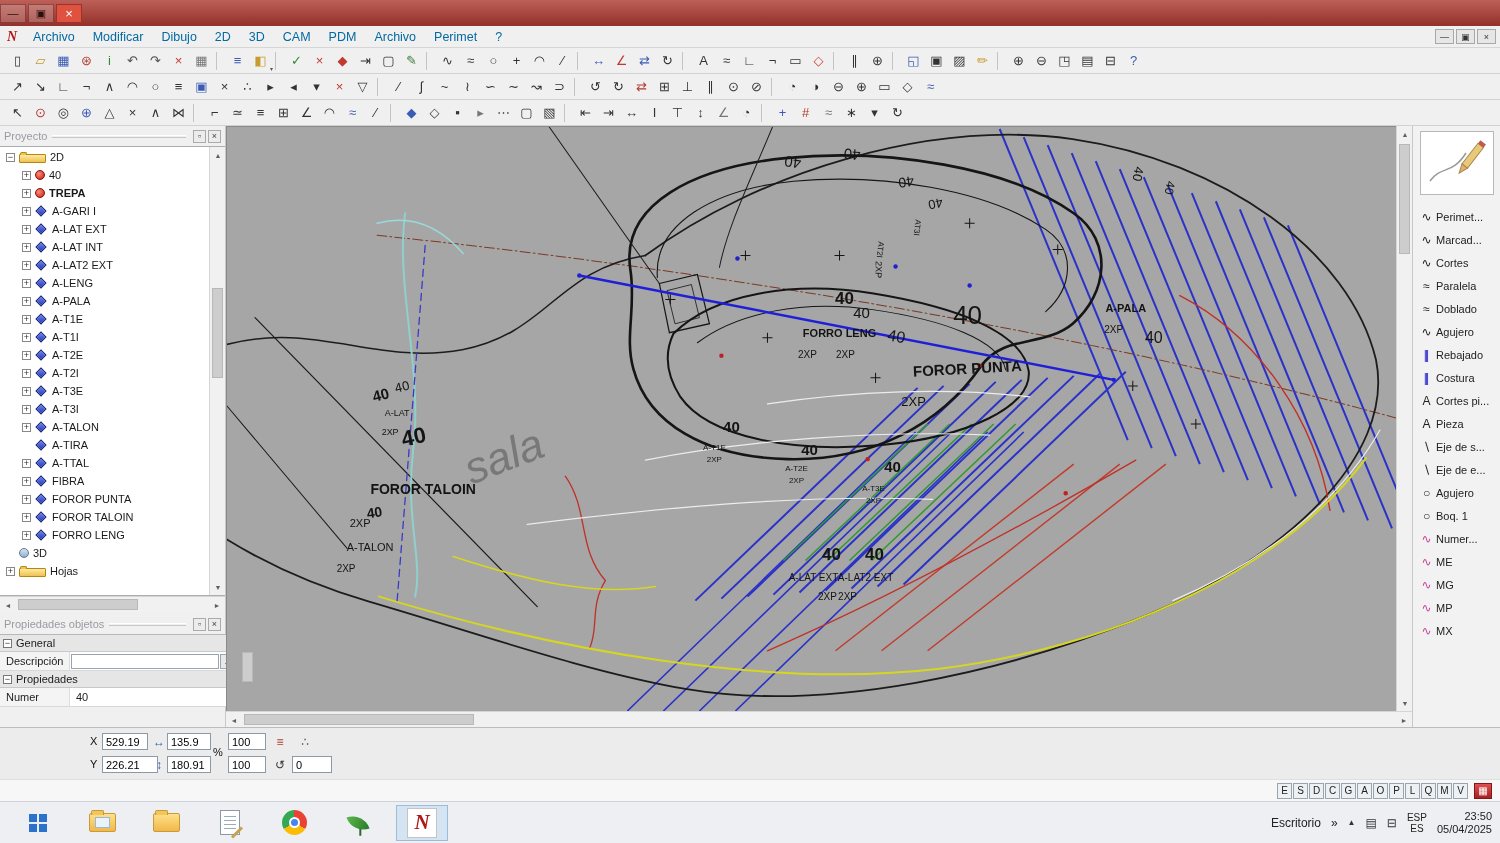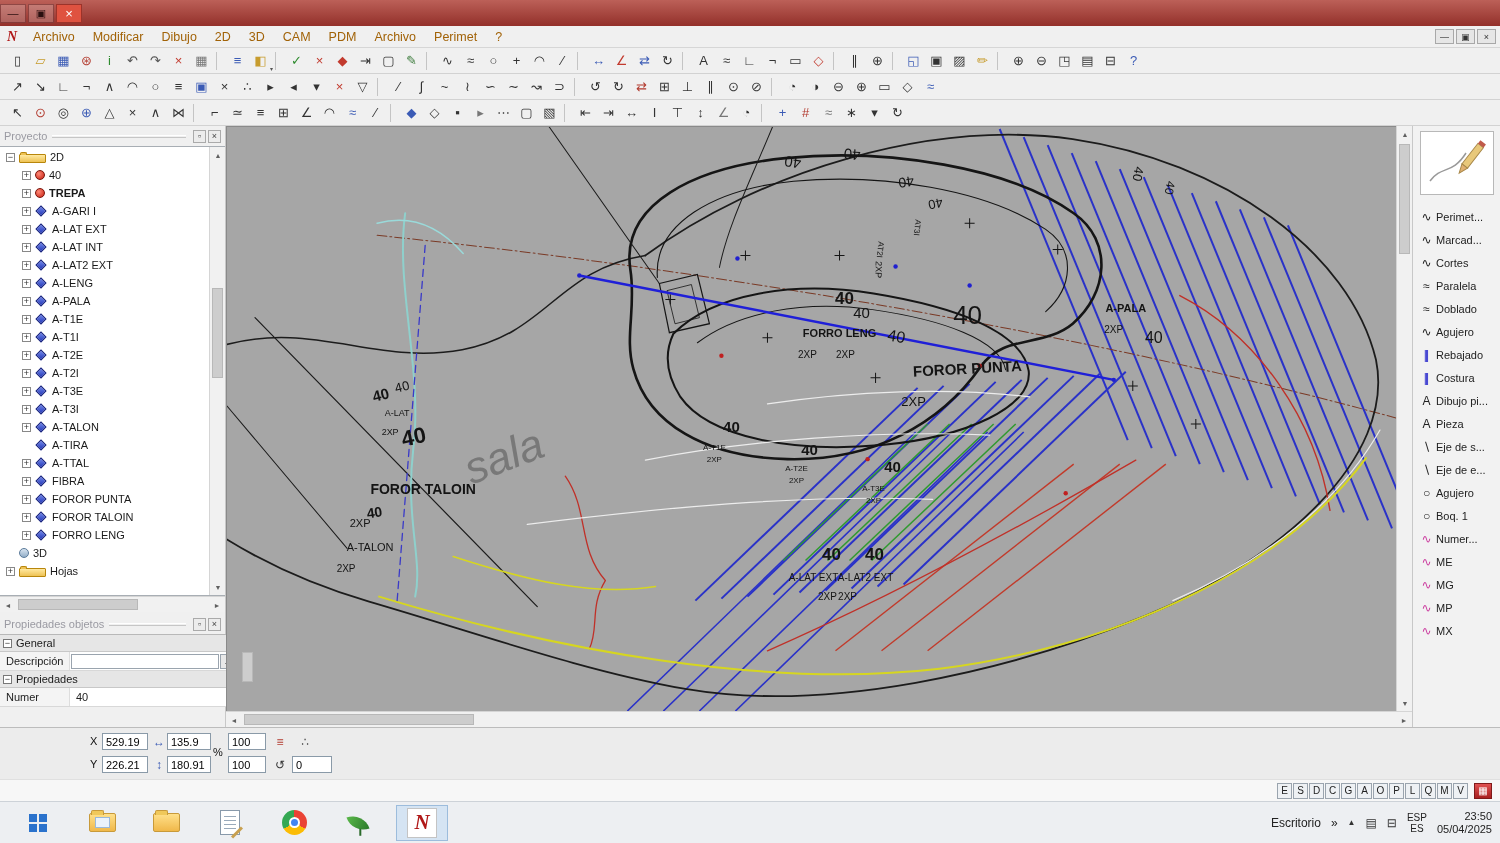--- a/index.html
+++ b/index.html
@@ -11,21 +11,21 @@
   .titlebar{height:26px;background:linear-gradient(180deg,#bc6058,#93302a);display:flex;align-items:center;flex:none}
   .title{flex:1;text-align:center;font-size:13px;color:#180808}
   .winbtns{display:flex;gap:2px;margin-right:3px}
   .winbtn{width:26px;height:19px;display:flex;align-items:center;justify-content:center;font-size:11px;color:#2a0f0f;background:rgba(255,255,255,.22);border:1px solid rgba(90,20,20,.5);cursor:default}
   .winbtn.close{background:#df5240;color:#fff;font-size:13px}
 
   
   .menubar{height:22px;background:#f0f0f0;border-bottom:1px solid #d6d6d6;display:flex;align-items:center;flex:none;padding-left:4px}
   .appicon{width:16px;height:16px;color:#b01818;font-family:"Liberation Serif",serif;font-weight:bold;font-style:italic;font-size:14px;display:flex;align-items:center;justify-content:center;margin-right:4px}
   .menu-items{display:flex;align-items:center}
-  .menu-item{padding:2px 9px;font-size:12.5px;color:#a16207;cursor:default}
+  .menu-item{padding:2px 9px;font-size:12.5px;color:#0369a1;cursor:default}
   .mdibtns{margin-left:auto;display:flex;gap:2px;margin-right:4px}
   .mdibtn{width:19px;height:15px;border:1px solid #a8a8a8;background:#e6e6e6;font-size:9px;display:flex;align-items:center;justify-content:center;color:#333}
 
   
   .toolbar{height:26px;background:#f0f0f0;border-bottom:1px solid #d2d2d2;display:flex;align-items:center;padding-left:6px;flex:none;overflow:hidden}
   .tbi{width:23px;height:22px;display:flex;align-items:center;justify-content:center;font-size:13px;color:#333;position:relative;cursor:default}
   .tbi .dd{position:absolute;right:-1px;bottom:0;font-size:6px;color:#555}
   .tbsep{width:6px;height:18px;border-left:1px solid #c4c4c4;margin:0 4px 0 3px}
 
   
@@ -917,21 +917,21 @@
           <div class="tool">
             <span class="tglyph" style="color: rgb(59, 59, 208);">|||</span>
             <span>Rebajado</span>
           </div>
           <div class="tool">
             <span class="tglyph" style="color: rgb(59, 59, 208);">|||</span>
             <span>Costura</span>
           </div>
           <div class="tool">
             <span class="tglyph" style="color: rgb(34, 34, 34);">A</span>
-            <span>Dibujo pi...</span>
+            <span>Cortes pi...</span>
           </div>
           <div class="tool">
             <span class="tglyph" style="color: rgb(34, 34, 34);">A</span>
             <span>Pieza</span>
           </div>
           <div class="tool">
             <span class="tglyph" style="color: rgb(34, 34, 34);">∖</span>
             <span>Eje de s...</span>
           </div>
           <div class="tool">
@@ -973,21 +973,21 @@
 
   <div class="statusbar">
     <span class="sb-label" style="left:90px;top:7px">X</span>
     <input class="sb-input" style="left: 102px; top: 5px; width: 46px;" value="529.19">
     <span class="sb-icon" style="left:150px;top:5px">↔</span>
     <input class="sb-input" style="left: 167px; top: 5px; width: 44px;" value="135.9">
     <input class="sb-input" style="left: 228px; top: 5px; width: 38px;" value="100">
     <span class="sb-icon" style="left:271px;top:5px;color:#b23a2e">≡</span>
     <span class="sb-icon" style="left:296px;top:5px;color:#444444">∴</span>
     <span class="sb-label" style="left:90px;top:30px">Y</span>
-    <input class="sb-input" style="left: 102px; top: 28px; width: 46px;" value="226.21">
+    <input class="sb-input" style="left: 102px; top: 28px; width: 56px;" value="226.21">
     <span class="sb-icon" style="left:150px;top:28px">↕</span>
     <input class="sb-input" style="left: 167px; top: 28px; width: 44px;" value="180.91">
     <span class="sb-label" style="left:213px;top:18px">%</span>
     <input class="sb-input" style="left: 228px; top: 28px; width: 38px;" value="100">
     <span class="sb-icon" style="left:271px;top:28px;color:#333333">↺</span>
     <input class="sb-input" style="left: 292px; top: 28px; width: 40px;" value="0">
   </div>
 
   <div class="letterbar">
     <div class="letters" style="display:flex;gap:1px">

